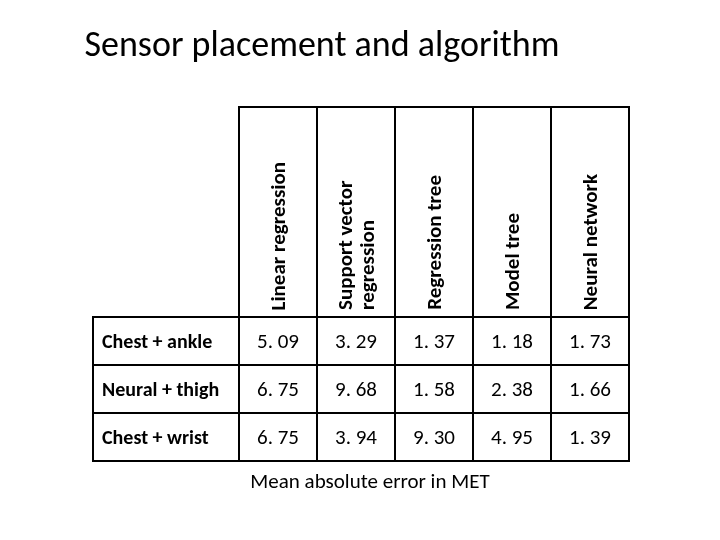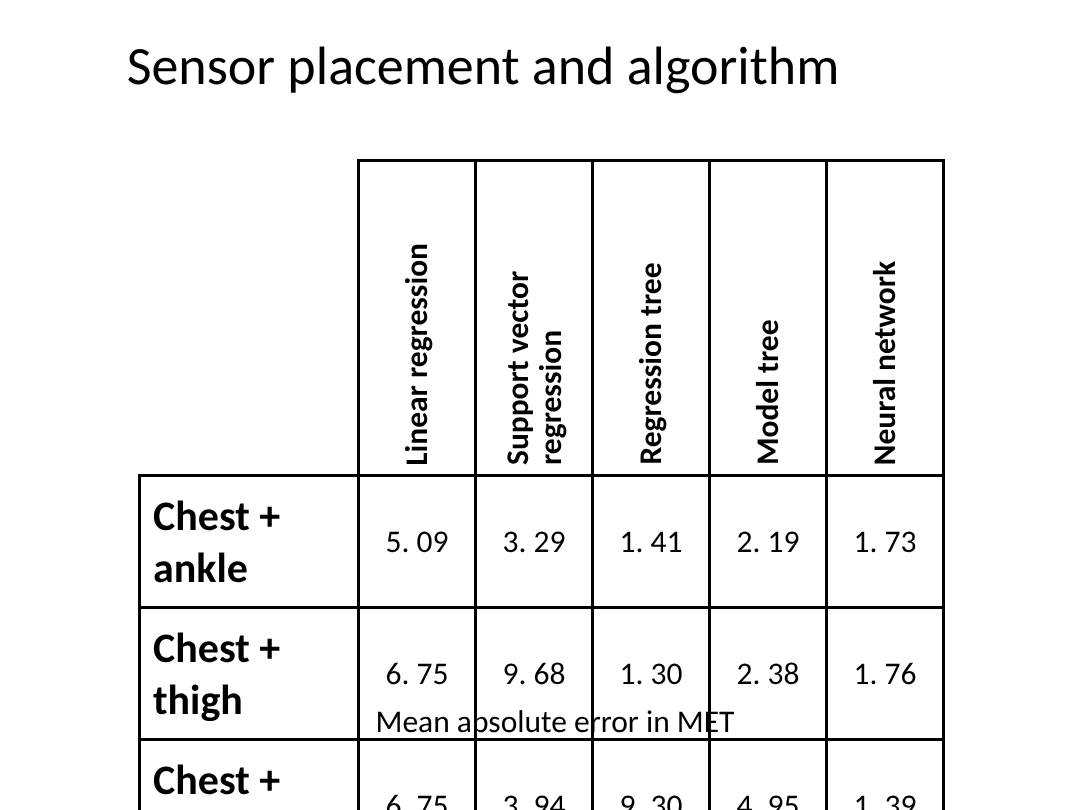--- a/index.html
+++ b/index.html
@@ -58,21 +58,21 @@
     font-weight: 700;
     font-size: 21px;
     line-height: 1.05;
     text-align: left;
     white-space: normal;
     display: inline-block;
   }
   th.alg-head .vert-text { position: absolute; bottom: 6px; left: 50%; transform: translateX(-50%) rotate(180deg); }
   td.rowlabel {
     font-weight: 700;
-    font-size: 28px;
+    font-size: 20px;
     text-align: left;
     padding: 8px 8px;
   }
   td.val {
     font-size: 21px;
     text-align: center;
     padding: 10px 4px;
     border-radius: 22px;
   }
   .caption {
@@ -121,31 +121,31 @@
           <th class="alg-head">
             <span class="vert-text">Neural network</span>
           </th>
         </tr>
       </thead>
       <tbody>
         <tr>
           <td class="rowlabel">Chest + ankle</td>
           <td class="val">5. 09</td>
           <td class="val">3. 29</td>
-          <td class="val">1. 41</td>
-          <td class="val">2. 19</td>
+          <td class="val">1. 37</td>
+          <td class="val">1. 18</td>
           <td class="val">1. 73</td>
         </tr>
         <tr>
-          <td class="rowlabel">Chest + thigh</td>
+          <td class="rowlabel">Neural + thigh</td>
           <td class="val">6. 75</td>
           <td class="val">9. 68</td>
-          <td class="val">1. 30</td>
+          <td class="val">1. 58</td>
           <td class="val">2. 38</td>
-          <td class="val">1. 76</td>
+          <td class="val">1. 66</td>
         </tr>
         <tr>
           <td class="rowlabel">Chest + wrist</td>
           <td class="val">6. 75</td>
           <td class="val">3. 94</td>
           <td class="val">9. 30</td>
           <td class="val">4. 95</td>
           <td class="val">1. 39</td>
         </tr>
       </tbody>

